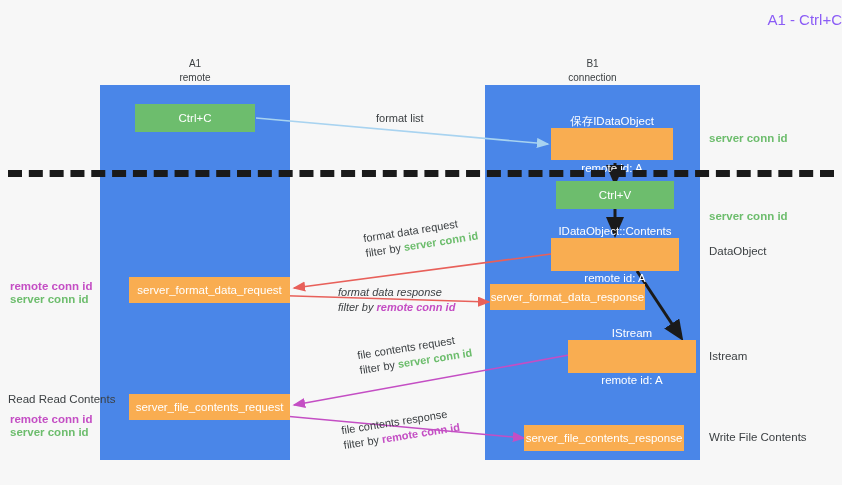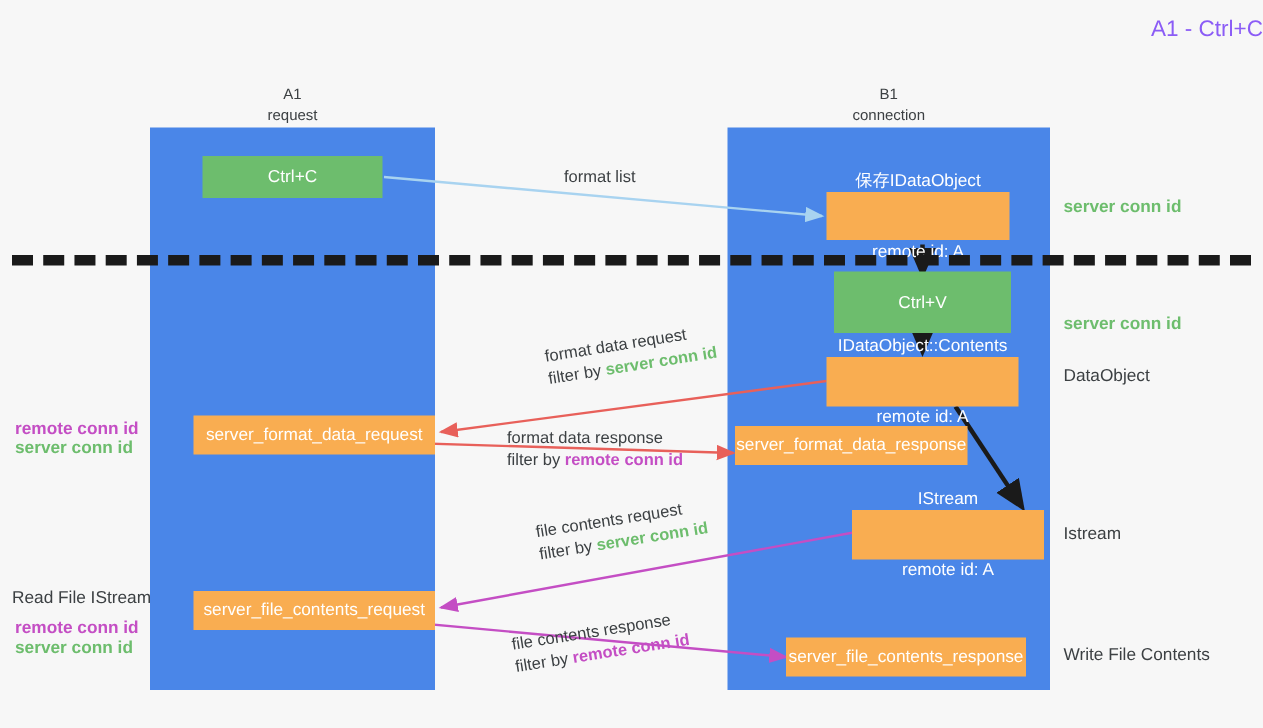--- a/index.html
+++ b/index.html
@@ -62,21 +62,21 @@
 <body>
 
 <div id="stage">
 
   <div class="title">
     <div>A1 - Ctrl+C</div>
   </div>
 
   <div class="lane-head a1">
     <div>A1</div>
-    <div>request</div>
+    <div>remote</div>
   </div>
   <div class="lane-head b1">
     <div>B1</div>
     <div>connection</div>
   </div>
 
   <div class="lane a1"></div>
   <div class="lane b1"></div>
 
   <svg id="wires">
@@ -107,21 +107,21 @@
 
   <div class="node green" style="left:135px;top:104px;width:120px;height:28px;">
     <span>Ctrl+C</span>
   </div>
 
   <div class="node orange" style="left:551px;top:128px;width:122px;height:32px;">
     <span>保存IDataObject</span>
     <span>remote id: A</span>
   </div>
 
-  <div class="node green" style="left:556px;top:181px;width:118px;height:41px;">
+  <div class="node green" style="left:556px;top:181px;width:118px;height:28px;">
     <span>Ctrl+V</span>
   </div>
 
   <div class="node orange" style="left:551px;top:238px;width:128px;height:33px;">
     <span>IDataObject::Contents</span>
     <span>remote id: A</span>
   </div>
 
   <div class="node orange" style="left:568px;top:340px;width:128px;height:33px;">
     <span>IStream</span>
@@ -148,21 +148,21 @@
     <span>format list</span>
   </div>
 
   <div class="edge-label rot-up" style="left:367px;top:231px;">
     <div>format data request</div>
     <div>
       <span>filter by </span><span class="green">server conn id</span>
     </div>
   </div>
 
-  <div class="edge-label" style="left:338px;top:285px;">
+  <div class="edge-label" style="left:338px;top:285px;font-style:italic;">
     <div>format data response</div>
     <div>
       <span>filter by </span><span class="magenta">remote conn id</span>
     </div>
   </div>
 
   <div class="edge-label rot-up" style="left:361px;top:348px;">
     <div>file contents request</div>
     <div>
       <span>filter by </span><span class="green">server conn id</span>
@@ -193,21 +193,21 @@
   </div>
 
   <div class="side-label magenta" style="left:10px;top:279px;">
     <span>remote conn id</span>
   </div>
   <div class="side-label green" style="left:10px;top:292px;">
     <span>server conn id</span>
   </div>
 
   <div class="side-label dark" style="left:8px;top:392px;">
-    <span>Read File IStream</span>
+    <span>Read Read Contents</span>
   </div>
   <div class="side-label magenta" style="left:10px;top:412px;">
     <span>remote conn id</span>
   </div>
   <div class="side-label green" style="left:10px;top:425px;">
     <span>server conn id</span>
   </div>
 
   <div class="dashline"></div>
 

